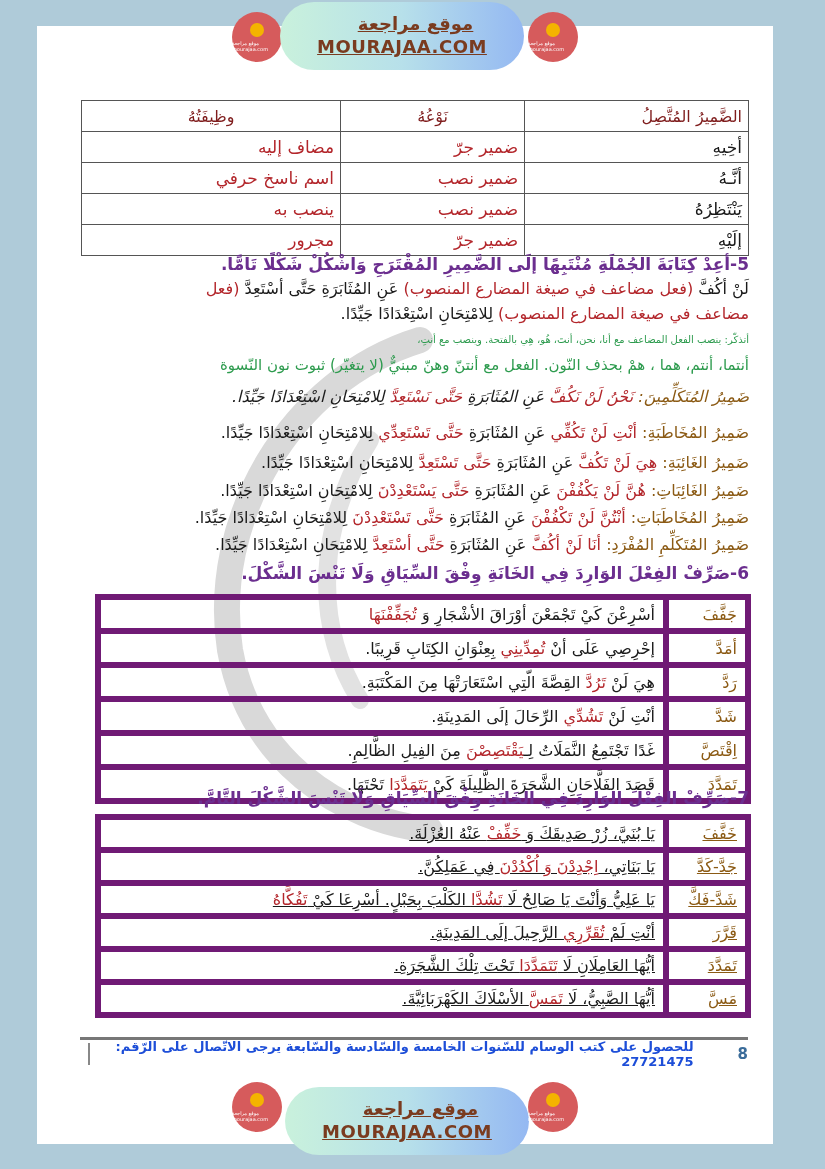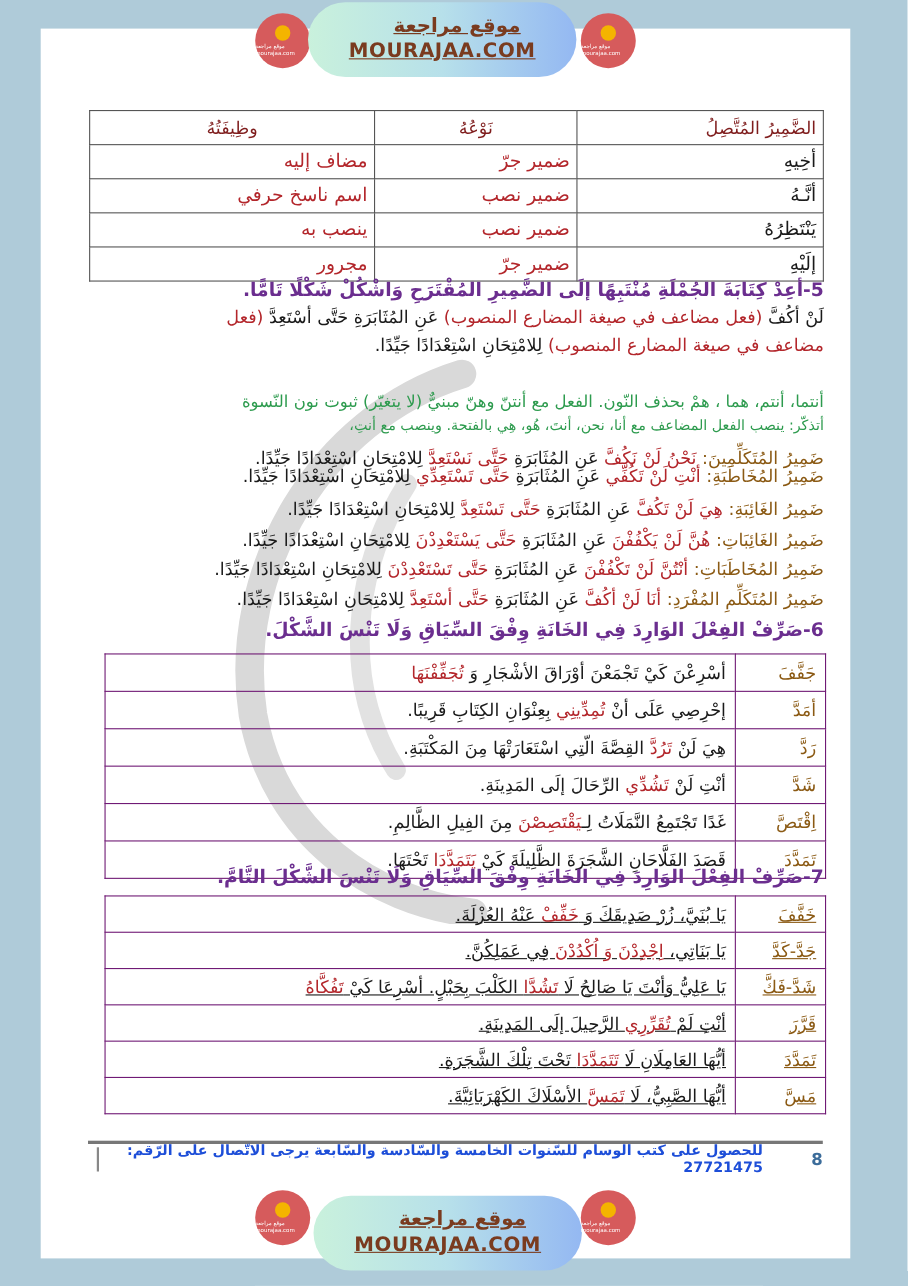--- a/index.html
+++ b/index.html
@@ -46,21 +46,21 @@
   table.t1 tr.head td { color: #7f1d1d; text-align: center; font-size: 16px; }
   table.t1 tr.head td:first-child { text-align: right; }
   .c-dark { color: #1a1a1a; }
   .c-red { color: #b3262b; }
   .c-purple { color: #6b2e8f; }
   .c-green { color: #2d9b4e; }
   .c-brown { color: #8b5a14; }
   .line { position: absolute; right: 0; width: 668px; white-space: nowrap; font-size: 16px; line-height: 22px; }
   .title { font-weight: bold; font-size: 17px; text-align: right; }
   table.t2, table.t3 { border-collapse: collapse; position: absolute; right: -2px; width: 656px; }
-  table.t2 td, table.t3 td { border: 1px solid #701a75; padding: 0 8px; font-size: 16px; }
+  table.t2 td, table.t3 td { border: 6px solid #701a75; padding: 0 8px; font-size: 16px; }
   table.t2 td { height: 34px; }
   table.t3 td { height: 33px; text-decoration: underline; }
   td.verb { width: 82px; color: #8b5a14; }
   .footer-line { position: absolute; left: 80px; top: 1037px; width: 668px; height: 3px; background: #777; }
   .footer {
     position: absolute; left: 80px; top: 1042px; width: 668px; height: 24px;
     display: flex; align-items: center; justify-content: flex-end; direction: ltr;
   }
   .footer .txt { color: #1d4ed8; font-weight: bold; font-size: 13px; direction: rtl; }
   .footer .sep { width: 2px; height: 22px; background: #888; margin: 0 8px; }
@@ -121,24 +121,24 @@
   </tbody>
     </table>
 
   <div class="line title c-purple" style="top:153px;">5-أعِدْ كِتَابَةَ الجُمْلَةِ مُنْتَبِهًا إلَى الضَّمِيرِ المُقْتَرَحِ وَاشْكُلْ شَكْلًا تَامًّا.</div>
   <div class="line c-dark" style="top:178px;">
     <span>لَنْ أكُفَّ </span><span class="c-red">(فعل مضاعف في صيغة المضارع المنصوب)</span><span> عَنِ المُثَابَرَةِ حَتَّى أسْتَعِدَّ </span><span class="c-red">(فعل</span>
   </div>
   <div class="line c-dark" style="top:203px;">
     <span class="c-red">مضاعف في صيغة المضارع المنصوب)</span><span> لِلامْتِحَانِ اسْتِعْدَادًا جَيِّدًا.</span>
   </div>
-  <div class="line c-green" style="top:229px;font-size:13px;margin-top:48px;">أتذكّر: ينصب الفعل المضاعف مع أنا، نحن، أنتَ، هُو، هِي بالفتحة. وينصب مع أنتِ،</div>
+  <div class="line c-green" style="top:229px;font-size:10px;">أتذكّر: ينصب الفعل المضاعف مع أنا، نحن، أنتَ، هُو، هِي بالفتحة. وينصب مع أنتِ،</div>
   <div class="line c-green" style="top:254px;font-size:15px;">أنتما، أنتم، هما ، همْ بحذف النّون. الفعل مع أنتنّ وهنّ مبنيٌّ (لا يتغيّر) ثبوت نون النّسوة</div>
 
-  <div class="line" style="top:306px;">
+  <div class="line" style="top:286px;font-style:italic;">
     <span class="c-brown">ضَمِيرُ المُتَكَلِّمِينَ: </span><span class="c-red">نَحْنُ لَنْ نَكُفَّ</span><span class="c-dark"> عَنِ المُثَابَرَةِ </span><span class="c-red">حَتَّى نَسْتَعِدَّ</span><span class="c-dark"> لِلامْتِحَانِ اسْتِعْدَادًا جَيِّدًا.</span>
   </div>
   <div class="line" style="top:322px;">
     <span class="c-brown">ضَمِيرُ المُخَاطَبَةِ: </span><span class="c-red">أنْتِ لَنْ تَكُفِّي</span><span class="c-dark"> عَنِ المُثَابَرَةِ </span><span class="c-red">حَتَّى تَسْتَعِدِّي</span><span class="c-dark"> لِلامْتِحَانِ اسْتِعْدَادًا جَيِّدًا.</span>
   </div>
   <div class="line" style="top:352px;">
     <span class="c-brown">ضَمِيرُ الغَائِبَةِ: </span><span class="c-red">هِيَ لَنْ تَكُفَّ</span><span class="c-dark"> عَنِ المُثَابَرَةِ </span><span class="c-red">حَتَّى تَسْتَعِدَّ</span><span class="c-dark"> لِلامْتِحَانِ اسْتِعْدَادًا جَيِّدًا.</span>
   </div>
   <div class="line" style="top:380px;">
     <span class="c-brown">ضَمِيرُ الغَائِبَاتِ: </span><span class="c-red">هُنَّ لَنْ يَكْفُفْنَ</span><span class="c-dark"> عَنِ المُثَابَرَةِ </span><span class="c-red">حَتَّى يَسْتَعْدِدْنَ</span><span class="c-dark"> لِلامْتِحَانِ اسْتِعْدَادًا جَيِّدًا.</span>

